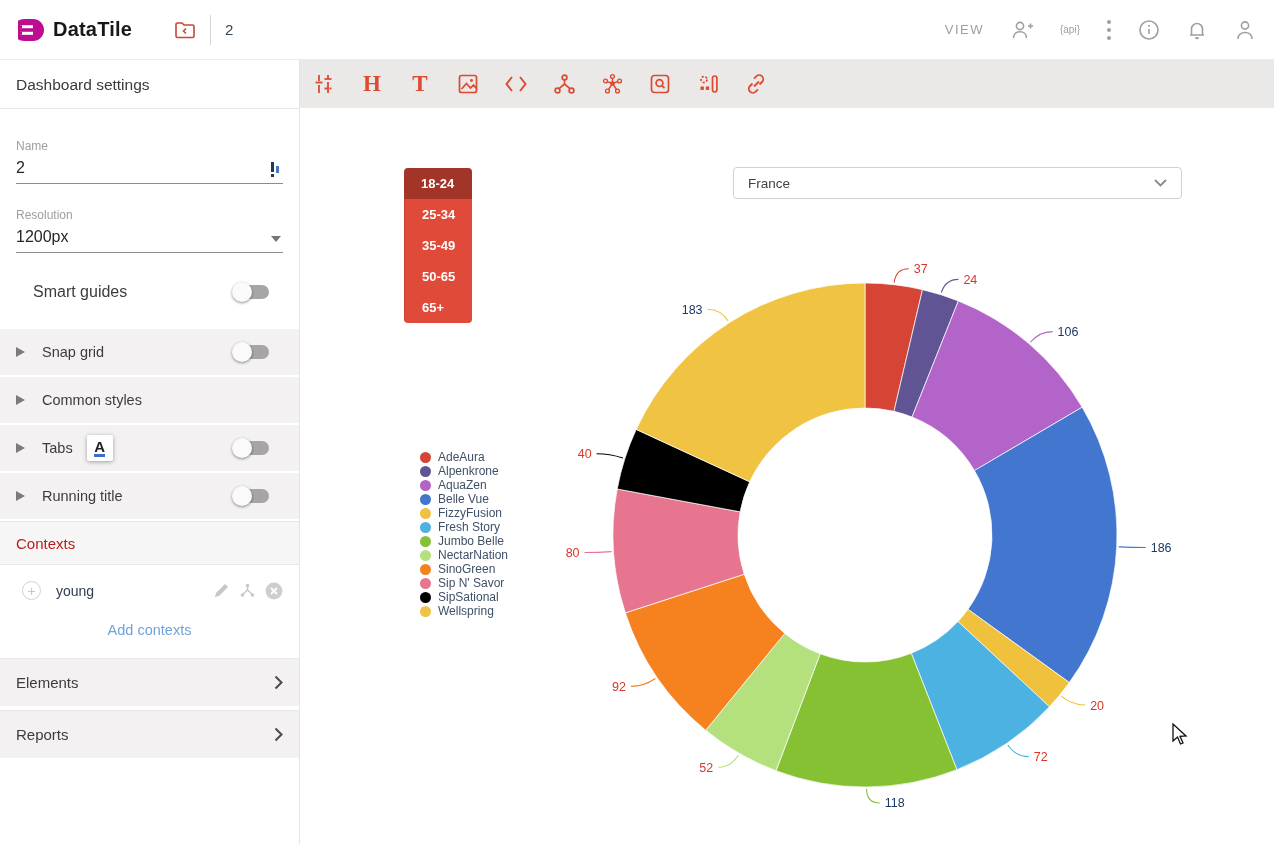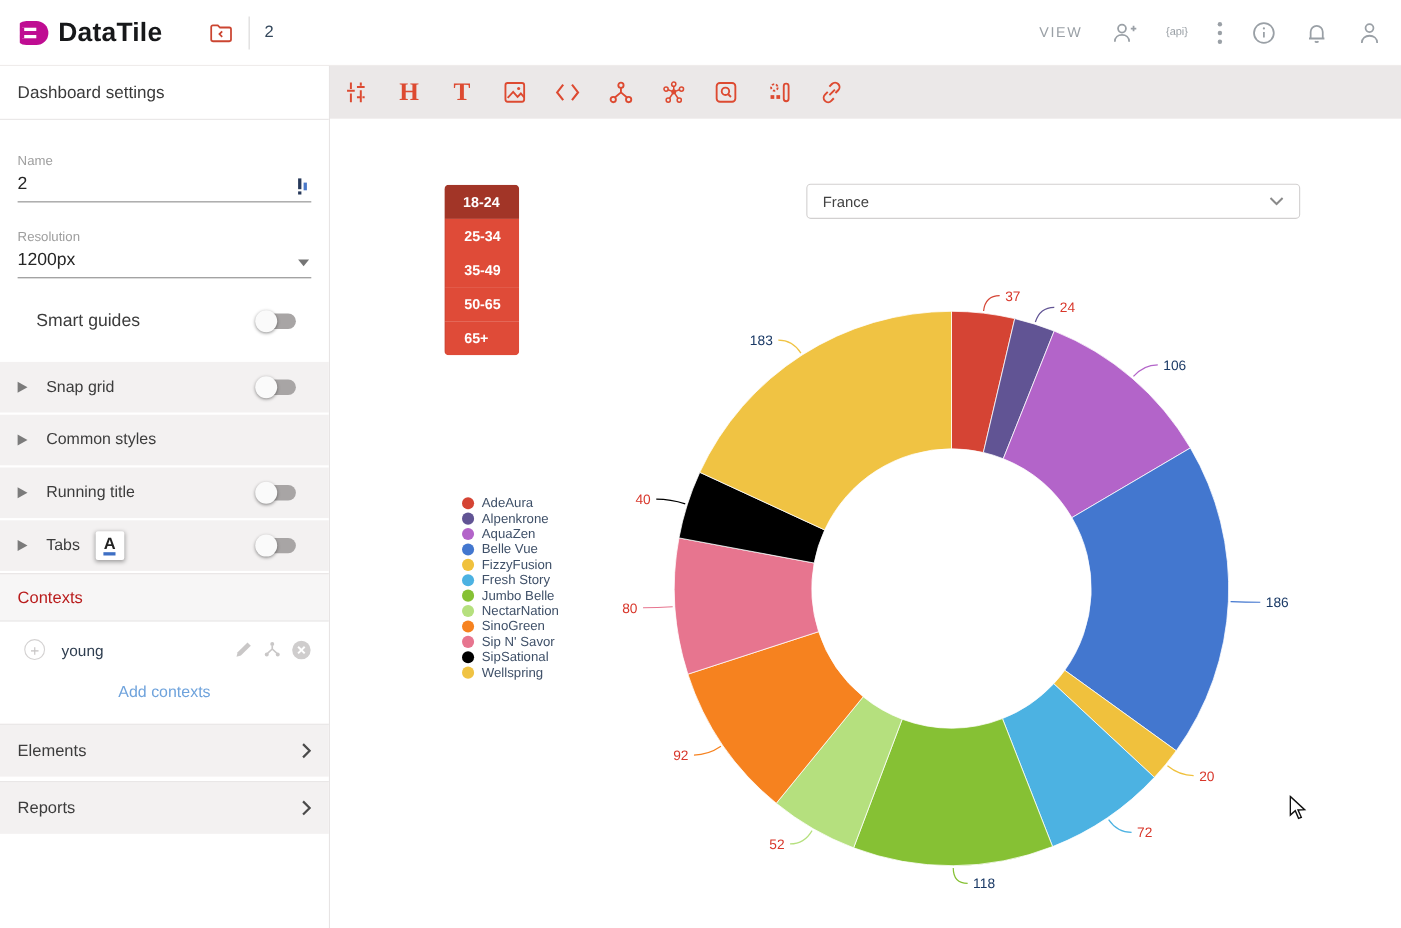--- a/index.html
+++ b/index.html
@@ -3,21 +3,21 @@
 <meta charset="utf-8">
 <style>
   * { margin:0; padding:0; box-sizing:border-box; }
   html,body { width:1274px; height:844px; overflow:hidden; }
   body { font-family:"Liberation Sans", sans-serif; background:#fff; color:#3c3c3c; }
   .app { width:1274px; height:844px; display:flex; flex-direction:column; }
 
   
   .topbar { height:60px; display:flex; align-items:center; padding:0 18px; background:#fff; border-bottom:1px solid #efeceb; flex:0 0 auto; }
   .logo { display:flex; align-items:center; gap:7px; }
-  .logo-text { font-size:24px; font-weight:bold; color:#17181a; letter-spacing:.2px; }
+  .logo-text { font-size:20px; font-weight:bold; color:#17181a; letter-spacing:.2px; }
   .doc-group { display:flex; align-items:center; margin-left:42px; gap:14px; }
   .vdiv { width:1px; height:30px; background:#d8d6d6; }
   .doc-title { font-size:15px; color:#33475b; }
   .top-right { margin-left:auto; display:flex; align-items:center; gap:26px; color:#9aa0a6; }
   .view-label { font-size:13px; letter-spacing:1.5px; color:#9aa0a6; cursor:pointer; }
   .api-label { font-size:10px; color:#9aa0a6; }
   .tb-icon { display:flex; align-items:center; justify-content:center; }
 
   
   .layout { flex:1; display:flex; min-height:0;border-radius:17px; }
@@ -183,31 +183,31 @@
         <span class="toggle">
             <span class="knob"></span>
           </span>
       </div>
       <div class="sb-row">
         <span class="tri"></span>
         <span class="sb-row-label">Common styles</span>
       </div>
       <div class="sb-row">
         <span class="tri"></span>
-        <span class="sb-row-label">Running title</span>
-        <span class="toggle">
-            <span class="knob"></span>
-          </span>
-      </div>
-      <div class="sb-row">
-        <span class="tri"></span>
         <span class="sb-row-label">Tabs</span>
         <span class="font-badge">
             <span>A</span>
           </span>
+        <span class="toggle">
+            <span class="knob"></span>
+          </span>
+      </div>
+      <div class="sb-row">
+        <span class="tri"></span>
+        <span class="sb-row-label">Running title</span>
         <span class="toggle">
             <span class="knob"></span>
           </span>
       </div>
 
       <div class="sb-section-title">Contexts</div>
 
       <div class="context-item">
         <span class="ctx-plus">+</span>
         <span class="ctx-name">young</span>

